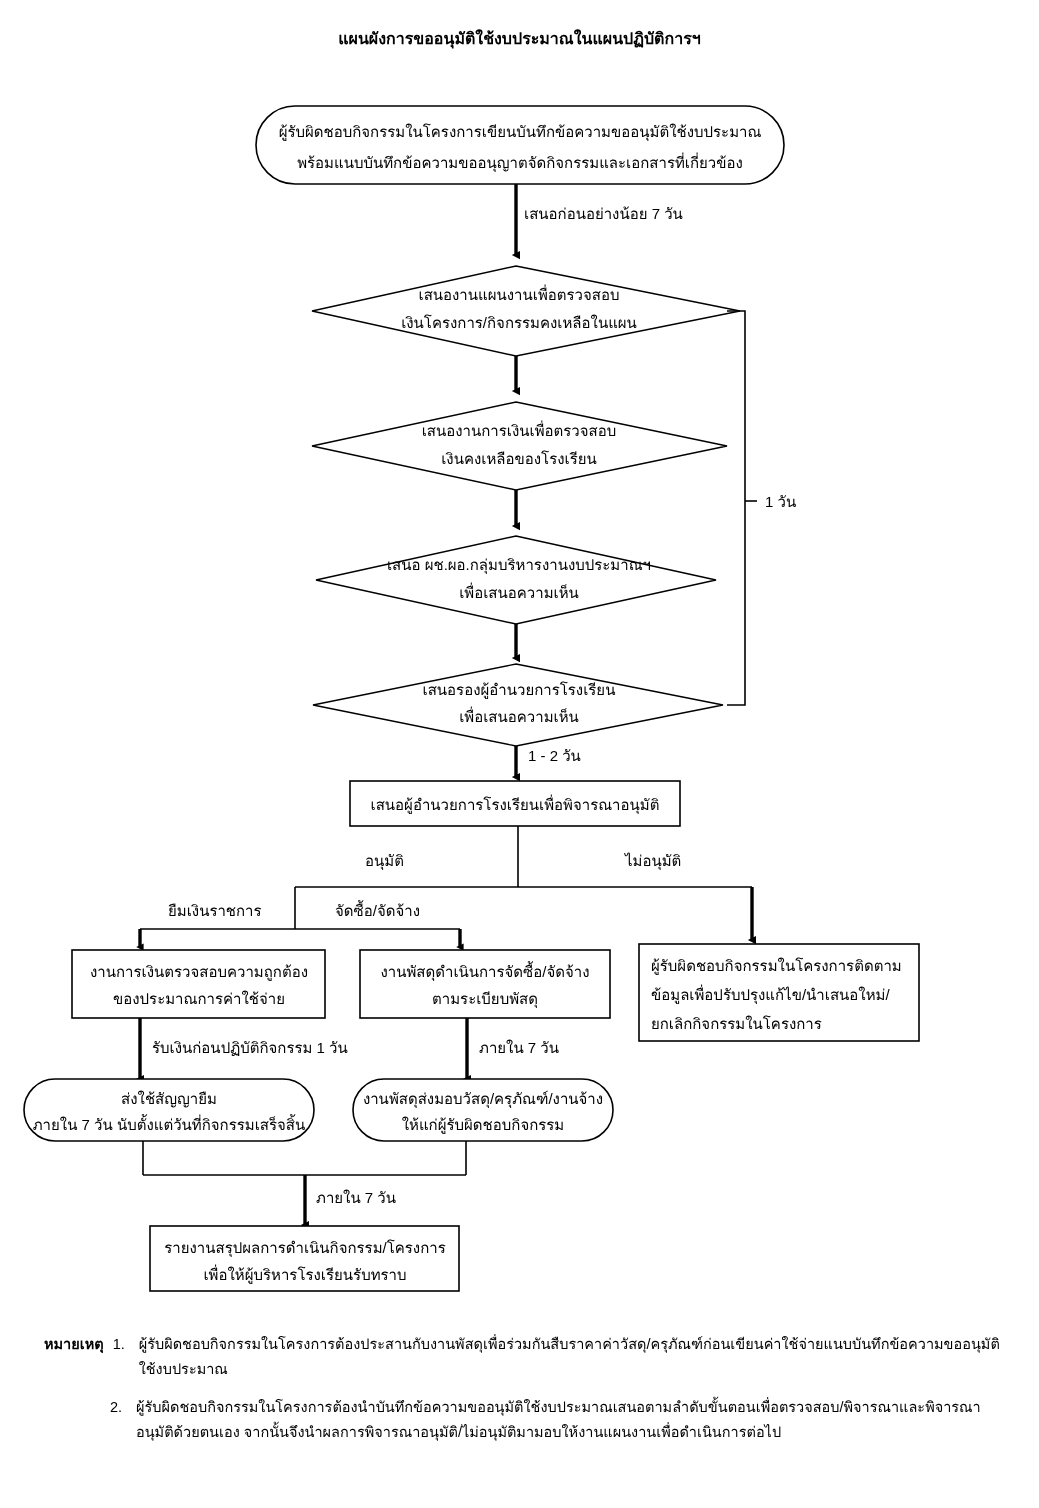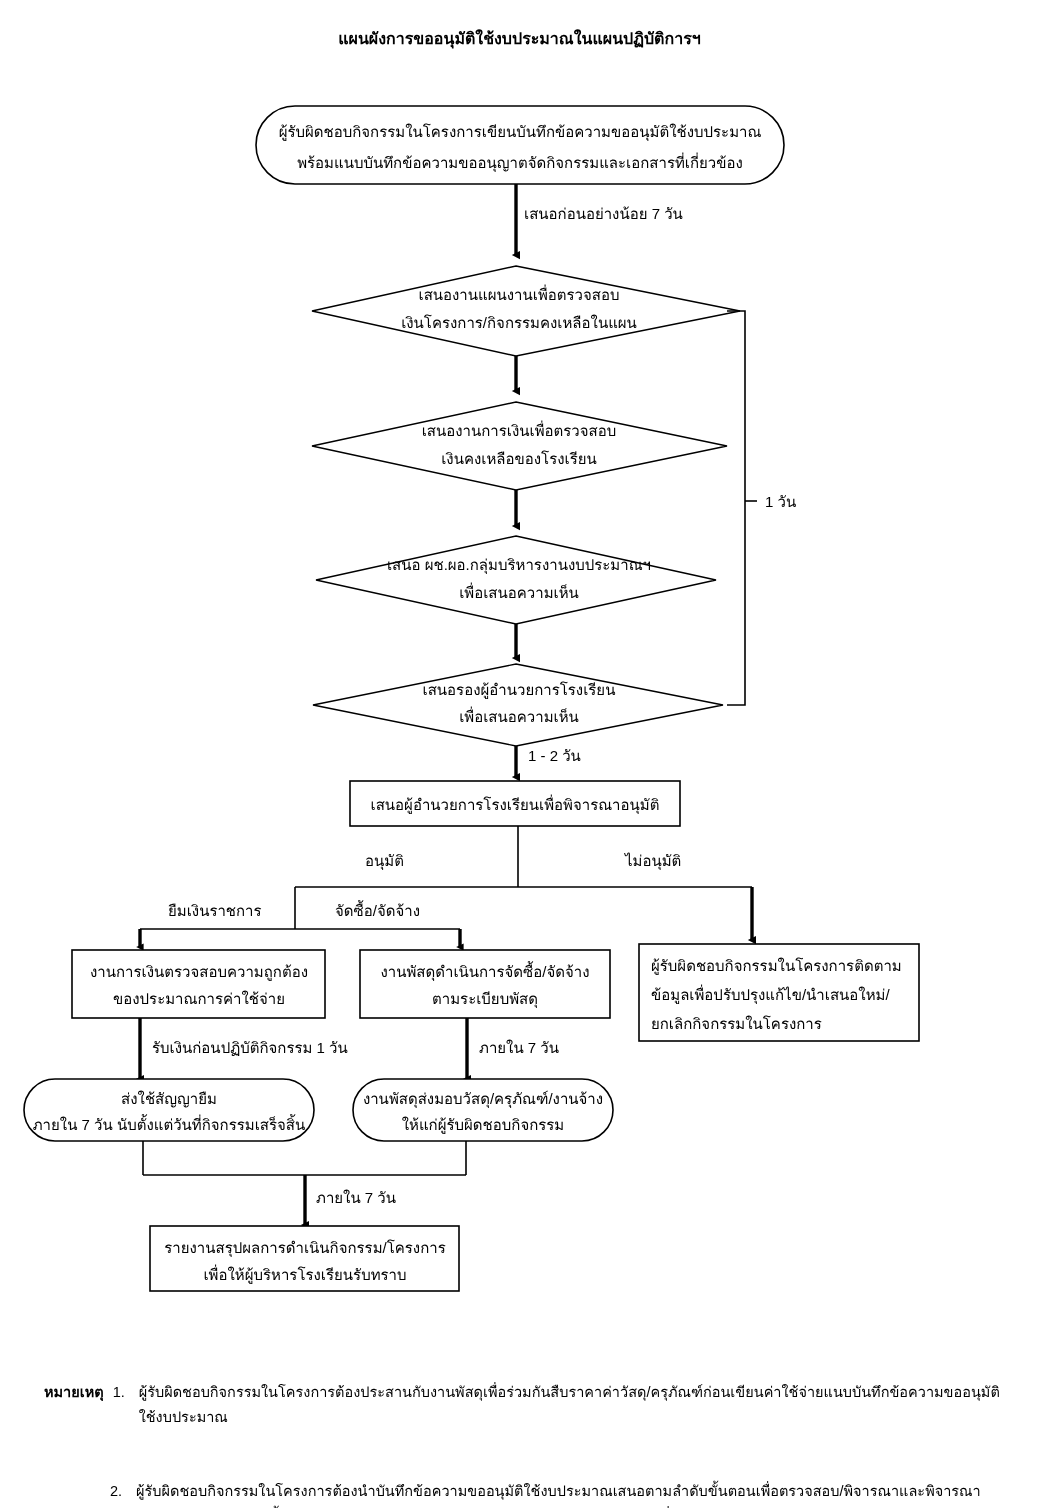--- a/index.html
+++ b/index.html
@@ -23,21 +23,21 @@
   .ntext{font-size:15px;text-anchor:middle;}
   .ntext-left{font-size:15px;text-anchor:start;}
   .elabel{font-size:15px;text-anchor:start;}
   .conn{stroke:#000000;stroke-width:1.6;fill:none;}
   .conn-thick{stroke:#000000;stroke-width:3.4;fill:none;}
   .bracket{stroke:#000000;stroke-width:1.6;fill:none;}
   .notes{
     position:absolute;left:44px;top:1332px;width:960px;
     font-size:14.5px;line-height:1.75;
   }
-  .notes-row{display:flex;align-items:flex-start;margin-bottom:12px;margin-top:48px;}
+  .notes-row{display:flex;align-items:flex-start;margin-bottom:12px;}
   .notes-label{font-weight:bold;white-space:nowrap;padding-right:9px;}
   .notes-num{width:26px;flex:0 0 26px;}
   .notes-body{flex:1;}
   .notes-row.second{padding-left:66px;}
 </style>
 </head>
 <body>
 
 <div id="page">
 

